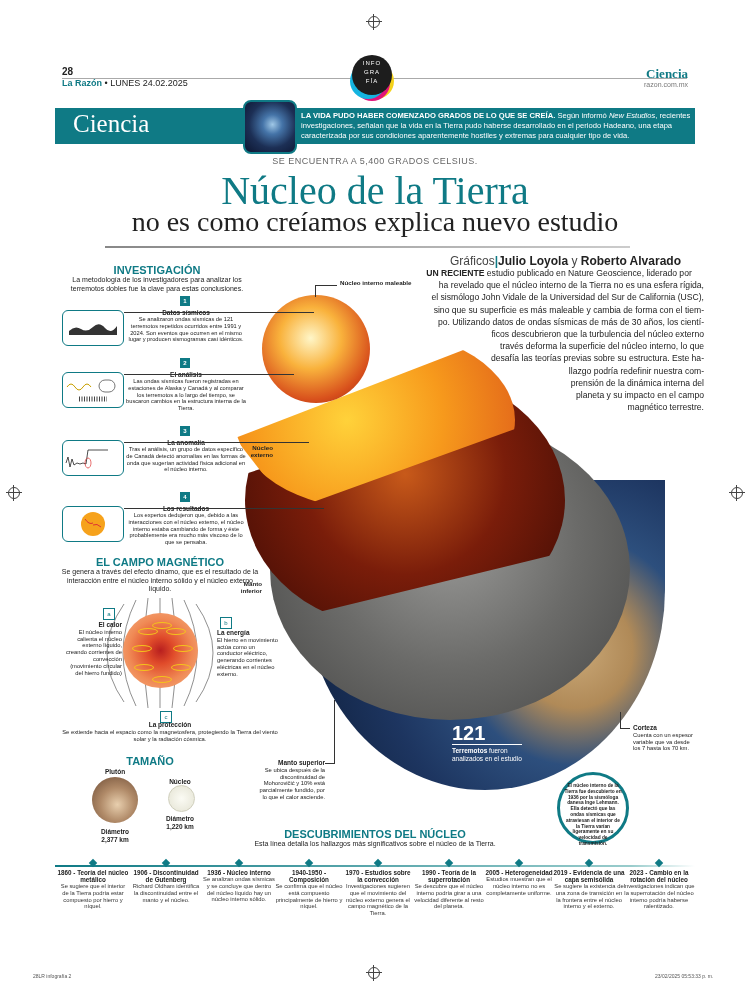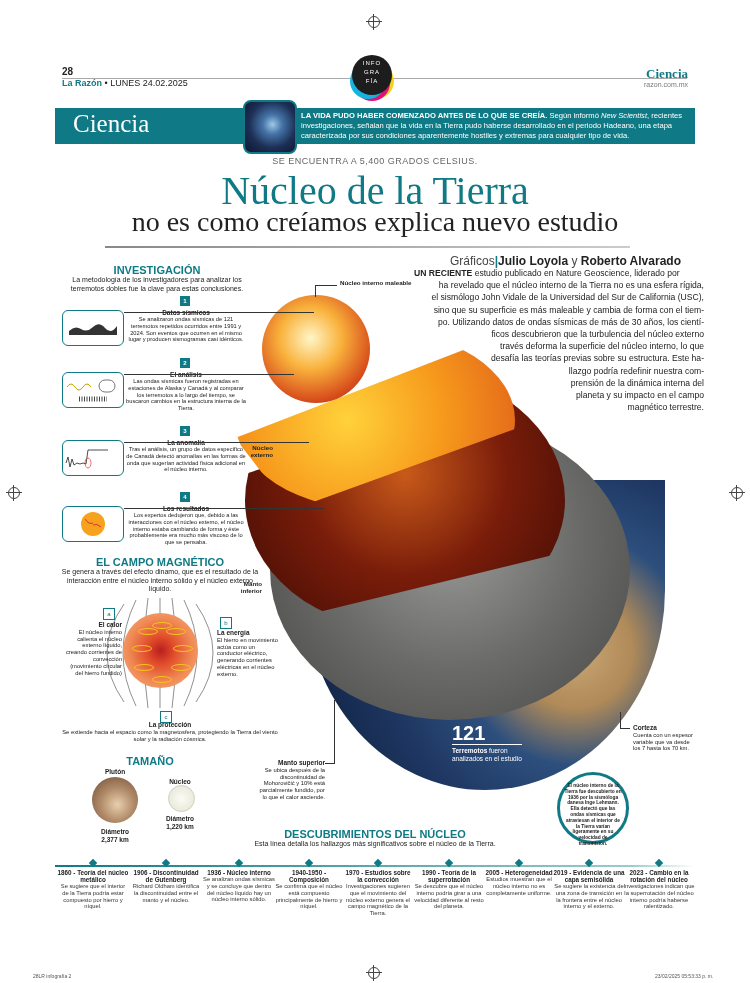--- a/index.html
+++ b/index.html
@@ -93,31 +93,31 @@
 <div class="abs site">razon.com.mx</div>
 <div class="abs infobadge">
   <div>INFO</div>
   <div>GRA</div>
   <div>FÍA</div>
 </div>
 
 <div class="abs banner">
   <div class="sec">Ciencia</div>
   <div class="thumb"></div>
-  <div class="txt"><b>LA VIDA PUDO HABER COMENZADO ANTES DE LO QUE SE CREÍA.</b><span> Según informó </span><i>New Scientist</i><span>, recientes investigaciones, señalan que la vida en la Tierra pudo haberse desarrollado en el periodo Hadeano, una etapa caracterizada por sus condiciones aparentemente hostiles y extremas para cualquier tipo de vida.</span></div>
+  <div class="txt"><b>LA VIDA PUDO HABER COMENZADO GRADOS DE LO QUE SE CREÍA.</b><span> Según informó </span><i>New Estudios</i><span>, recientes investigaciones, señalan que la vida en la Tierra pudo haberse desarrollado en el periodo Hadeano, una etapa caracterizada por sus condiciones aparentemente hostiles y extremas para cualquier tipo de vida.</span></div>
 </div>
 
 <div class="abs kicker">SE ENCUENTRA A 5,400 GRADOS CELSIUS.</div>
 <div class="abs title1">Núcleo de la Tierra</div>
 <div class="abs title2">no es como creíamos explica nuevo estudio</div>
 <div class="abs title-rule"></div>
 <div class="abs credits"><span>Gráficos</span><span style="color:#0f7a85;font-weight:bold">|</span><b>Julio Loyola</b><span> y </span><b>Roberto Alvarado</b></div>
 
 <div class="abs bodytext">
-  <span class="ln" style="text-align:left"><b>UN RECIENTE</b><span> estudio publicado en Nature Geoscience, liderado por</span></span>
+  <span class="ln" style="text-align:center"><b>UN RECIENTE</b><span> estudio publicado en Nature Geoscience, liderado por</span></span>
   <span class="ln">ha revelado que el núcleo interno de la Tierra no es una esfera rígida,</span>
   <span class="ln">el sismólogo John Vidale de la Universidad del Sur de California (USC),</span>
   <span class="ln">sino que su superficie es más maleable y cambia de forma con el tiem-</span>
   <span class="ln">po. Utilizando datos de ondas sísmicas de más de 30 años, los cientí-</span>
   <span class="ln">ficos descubrieron que la turbulencia del núcleo externo</span>
   <span class="ln">través deforma la superficie del núcleo interno, lo que</span>
   <span class="ln">desafía las teorías previas sobre su estructura. Este ha-</span>
   <span class="ln">llazgo podría redefinir nuestra com-</span>
   <span class="ln">prensión de la dinámica interna del</span>
   <span class="ln">planeta y su impacto en el campo</span>

